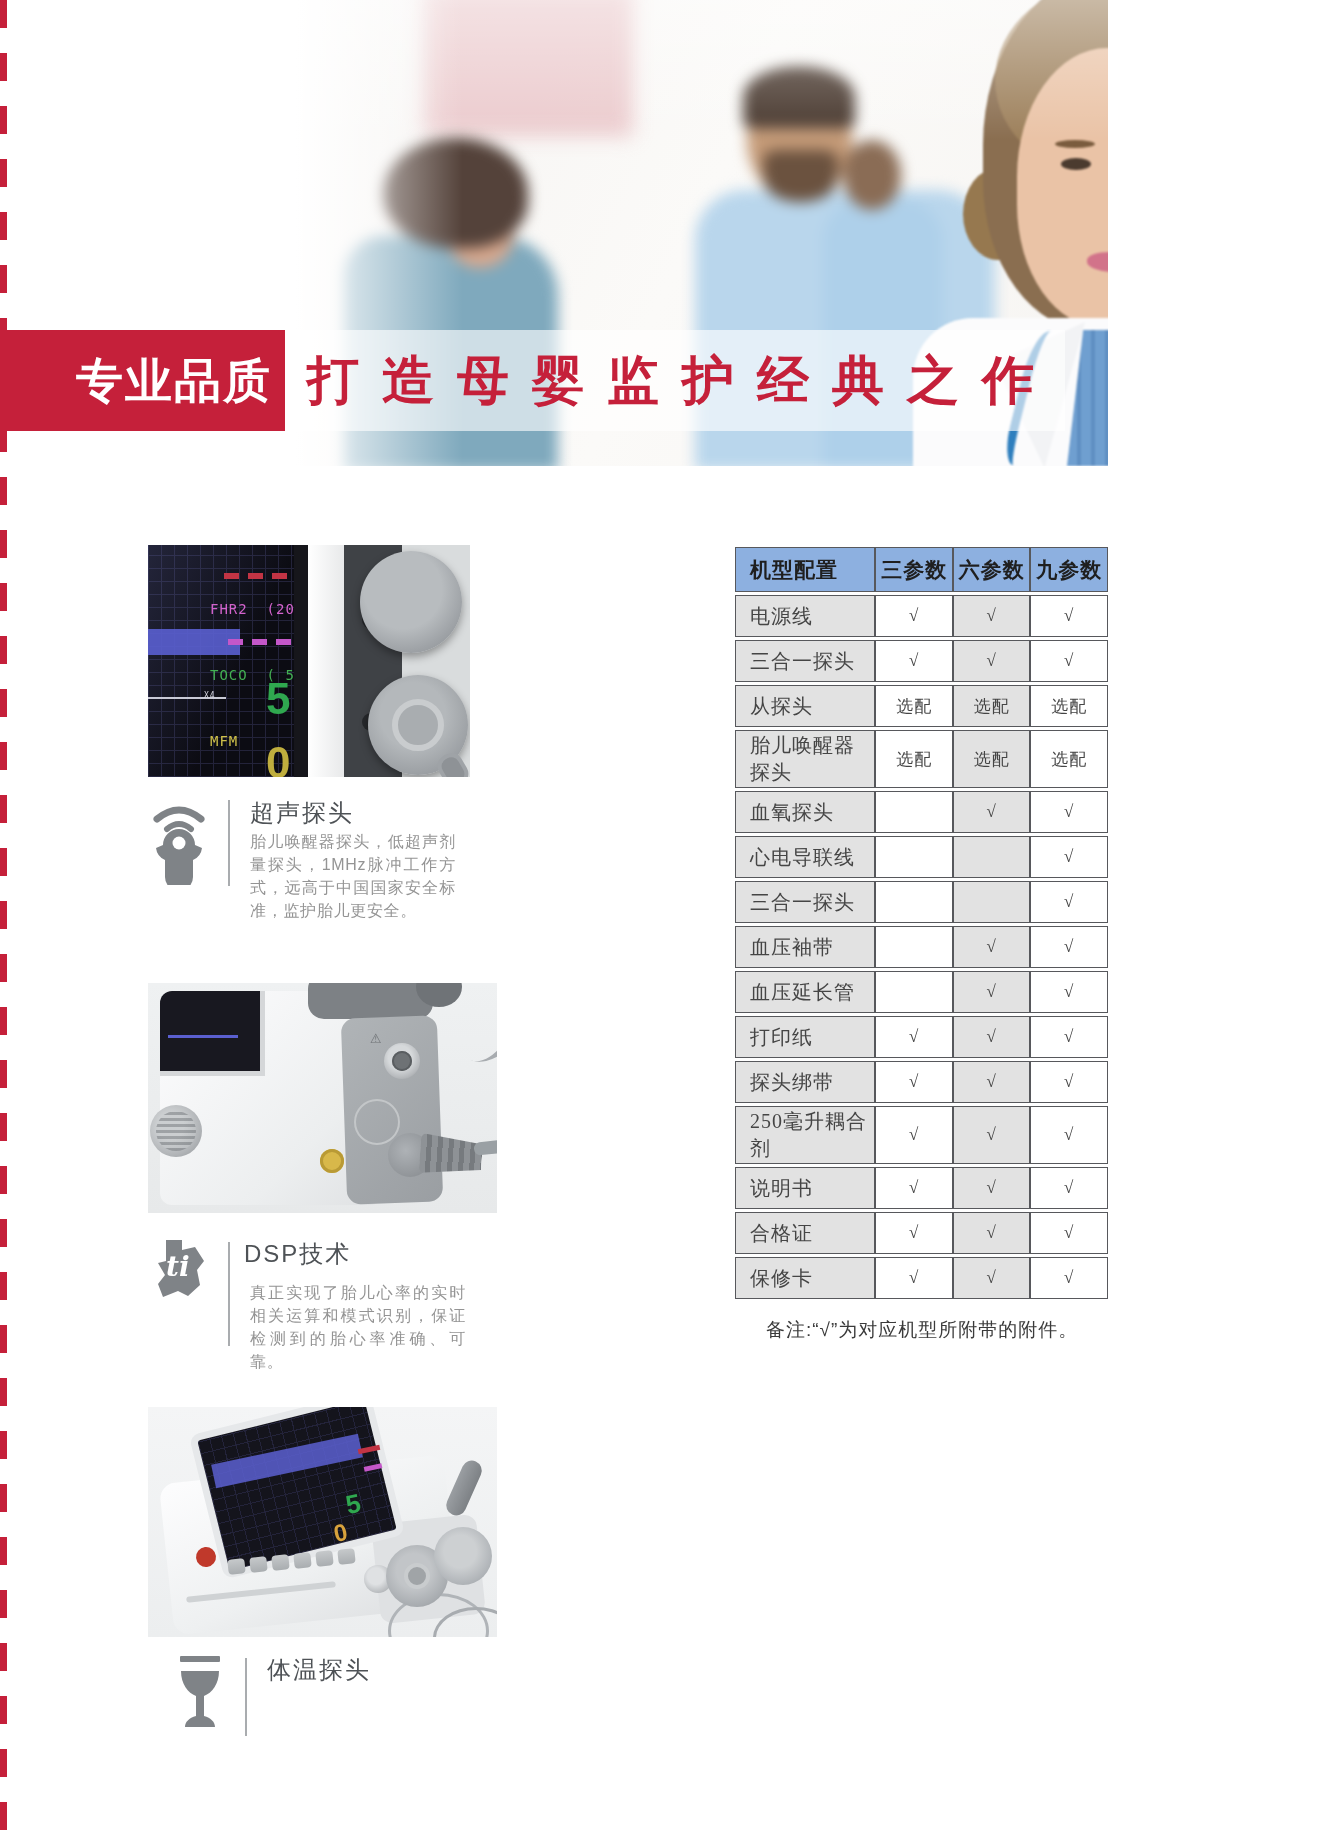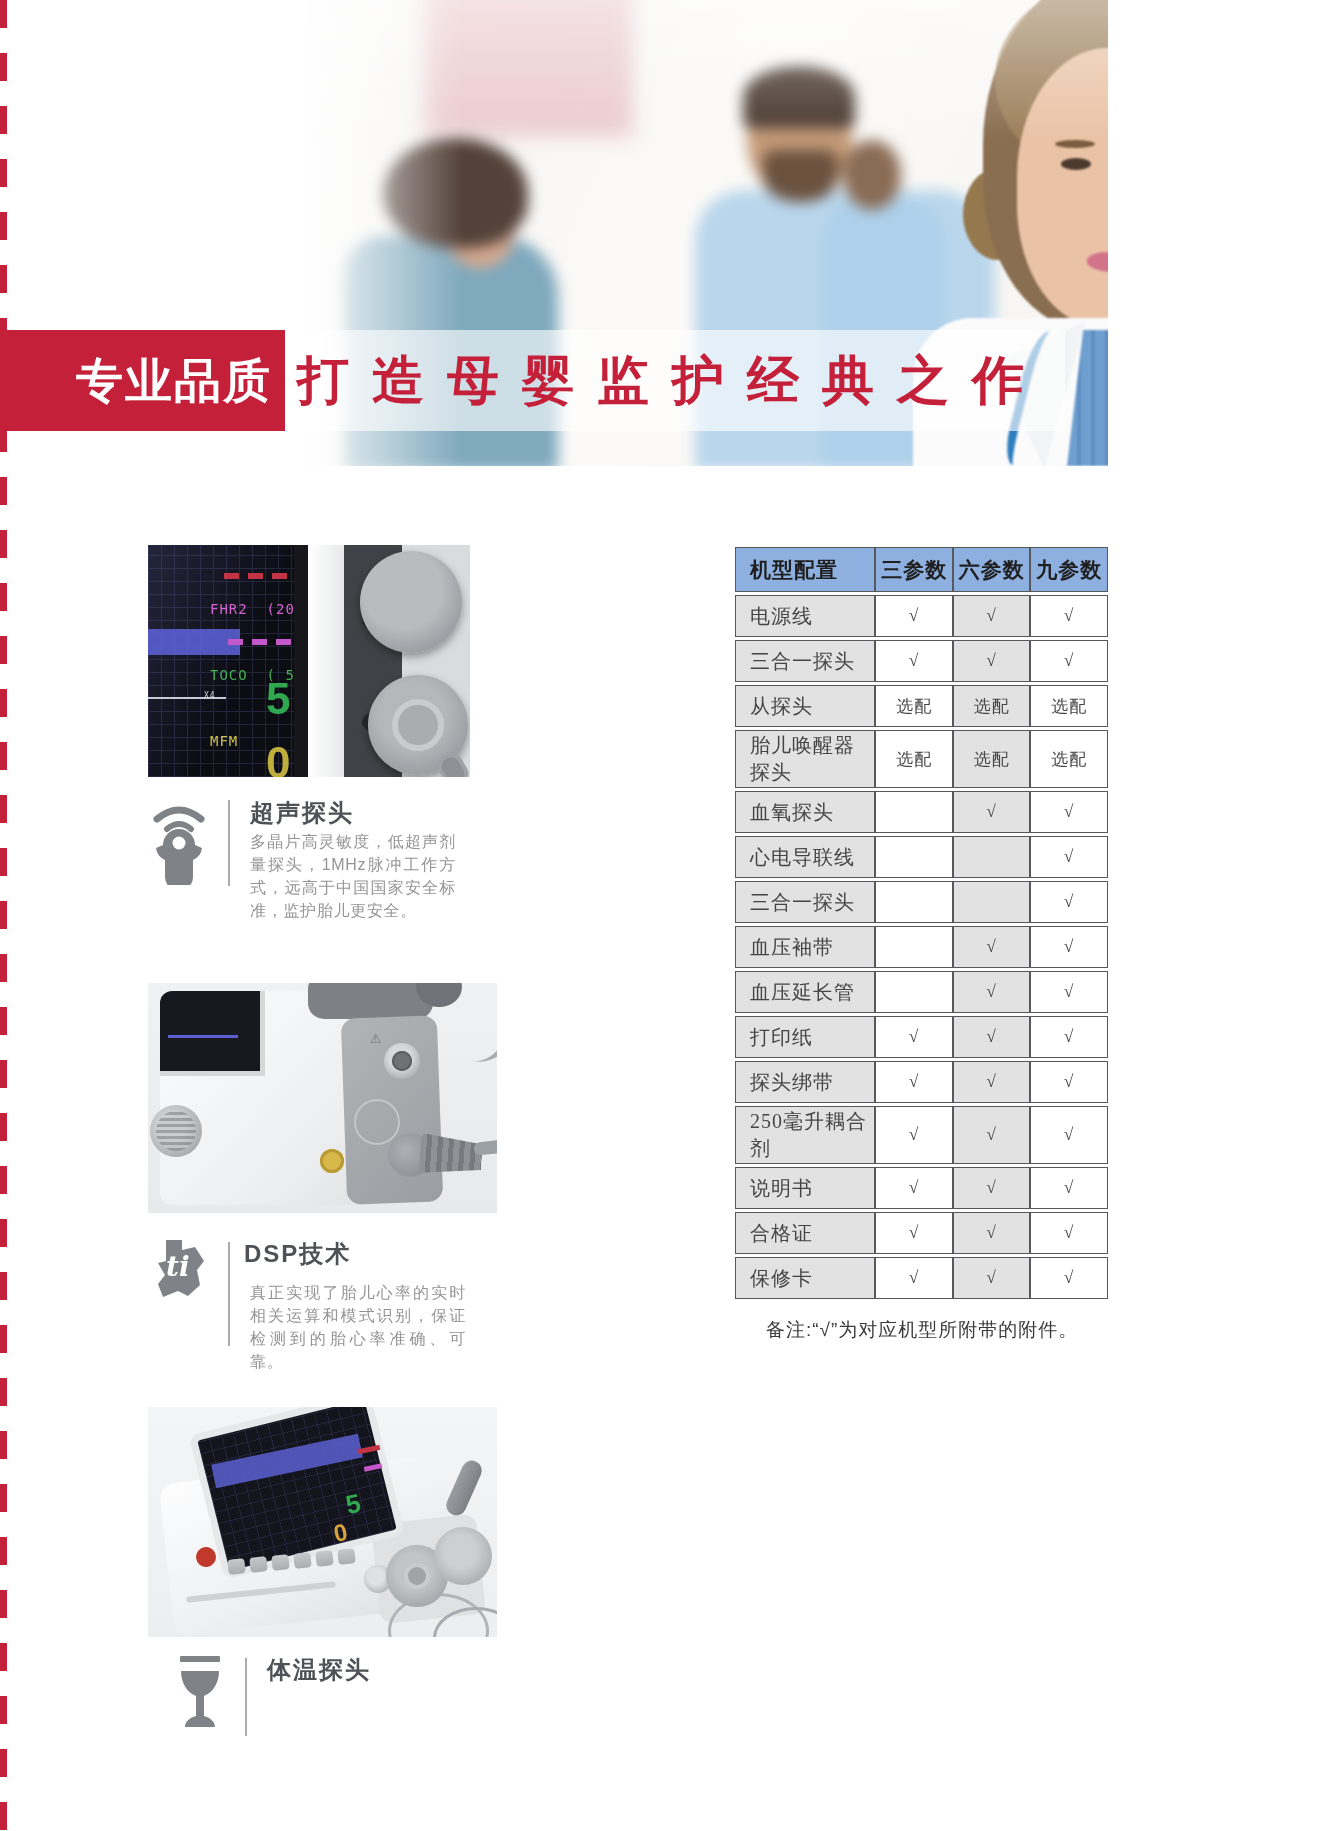--- a/index.html
+++ b/index.html
@@ -56,21 +56,21 @@
   .steth-head{left:952px;top:420px;width:52px;height:52px;border-radius:50%;
     background:radial-gradient(circle at 40% 40%,#d9dcdf 0 30%,#9ea3a8 62%,#5d6166 100%);}
   .hero-veil{left:0;top:0;width:100%;height:100%;
     background:linear-gradient(90deg,#ffffff 0%,rgba(255,255,255,0) 16%),
                linear-gradient(180deg,rgba(255,255,255,.45) 0%,rgba(255,255,255,0) 30%);}
 
   
   .banner-band{left:285px;top:330px;width:780px;height:101px;background:rgba(255,255,255,.62);z-index:3;}
   .banner-badge{left:0;top:330px;width:285px;height:101px;background:#c5203a;z-index:4;
     color:#ffffff;font-size:47px;font-weight:700;letter-spacing:2px;line-height:101px;padding-left:76px;box-sizing:border-box;}
-  .banner-title{left:297px;top:330px;height:101px;line-height:101px;z-index:4;
+  .banner-title{left:307px;top:330px;height:101px;line-height:101px;z-index:4;
     color:#c5203a;font-size:52px;font-weight:700;letter-spacing:23px;white-space:nowrap;}
 
   
   .fimg{overflow:hidden;}
   .img1{left:148px;top:545px;width:322px;height:232px;background:#d9dcdd;}
   .img1 .screen{left:0;top:0;width:146px;height:232px;background:#0c0c13;
     background-image:
       linear-gradient(115deg,rgba(90,95,150,.30) 0%,rgba(90,95,150,.08) 45%,rgba(0,0,0,0) 60%),
       repeating-linear-gradient(0deg,#23233a 0 1px,transparent 1px 13px),
       repeating-linear-gradient(90deg,#23233a 0 1px,transparent 1px 13px);}
@@ -151,21 +151,21 @@
   .img3 .td1{left:238px;top:138px;width:62px;height:62px;border-radius:50%;
     background:radial-gradient(circle at 45% 42%,#c2c5c8 0 35%,#a8acb0 70%,#8b8f93 100%);}
   .img3 .td1i{left:256px;top:156px;width:26px;height:26px;border-radius:50%;border:4px solid #c9ccce;background:#a0a4a7;box-sizing:border-box;}
   .img3 .td2{left:286px;top:120px;width:58px;height:58px;border-radius:50%;
     background:radial-gradient(circle at 45% 42%,#cdd0d2 0 35%,#b0b4b8 70%,#92969a 100%);}
   .img3 .handle{left:306px;top:52px;width:20px;height:58px;border-radius:10px;background:linear-gradient(90deg,#9a9ea2,#7d8185);transform:rotate(24deg);}
   .img3 .cableloop{left:240px;top:186px;width:95px;height:70px;border-radius:50%;border:3px solid #b0b4b8;}
   .img3 .cableloop2{left:285px;top:200px;width:80px;height:56px;border-radius:50%;border:3px solid #a8acb0;}
 
   
-  .f-heading{color:#4e5256;font-size:24px;font-weight:700;letter-spacing:2px;white-space:nowrap;}
+  .f-heading{color:#4e5256;font-size:24px;font-weight:400;letter-spacing:2px;white-space:nowrap;}
   .f-body{color:#949494;font-size:16px;letter-spacing:0.7px;line-height:23px;text-align:justify;}
   .f-divider{width:2px;background:#a9acaf;}
 
   
   .cfg-table{left:735px;top:544px;}
   table.cfg{border-collapse:separate;border-spacing:0 3px;}
   table.cfg th,table.cfg td{border:1px solid #57585c;box-sizing:border-box;}
   table.cfg th{height:45px;background:#8db0e0;color:#1f1f1f;font-size:21px;font-weight:700;letter-spacing:1px;}
   table.cfg th.h-label{width:171px;text-align:left;padding-left:14px;}
   table.cfg th.h-val{width:95px;}
@@ -255,21 +255,21 @@
   <div class="abs" style="left:150px;top:799px;width:58px;height:86px;">
     <svg width="58" height="86" viewBox="0 0 58 86">
       <path d="M7 20 Q29 2 51 20" fill="none" stroke="#7f8387" stroke-width="7" stroke-linecap="round"></path>
       <path d="M17 30 Q29 20 41 30" fill="none" stroke="#7f8387" stroke-width="6" stroke-linecap="round"></path>
       <path d="M29 30 a16 16 0 0 1 16 16 l7 3 a15 15 0 0 1 -9 12 l0 17 a14 14 0 0 1 -28 0 l0 -17 a15 15 0 0 1 -9 -12 l7 -3 a16 16 0 0 1 16 -16 z" fill="#7f8387"></path>
       <circle cx="29" cy="44" r="6.5" fill="#ffffff"></circle>
     </svg>
   </div>
   <div class="abs f-divider" style="left:228px;top:800px;height:86px;"></div>
   <div class="abs f-heading" style="left:250px;top:797px;">超声探头</div>
-  <div class="abs f-body" style="left:250px;top:830px;width:206px;">多晶片高灵敏度，低超声剂量探头，1MHz脉冲工作方式，远高于中国国家安全标准，监护胎儿更安全。</div>
+  <div class="abs f-body" style="left:250px;top:830px;width:206px;">胎儿唤醒器探头，低超声剂量探头，1MHz脉冲工作方式，远高于中国国家安全标准，监护胎儿更安全。</div>
 
   <div class="abs fimg img2">
     <div class="abs body"></div>
     <div class="abs scr"></div>
     <div class="abs scrline"></div>
     <div class="abs topblob"></div>
     <div class="abs topblob2"></div>
     <div class="abs knob"></div>
     <div class="abs knobrib"></div>
     <div class="abs panel"></div>

